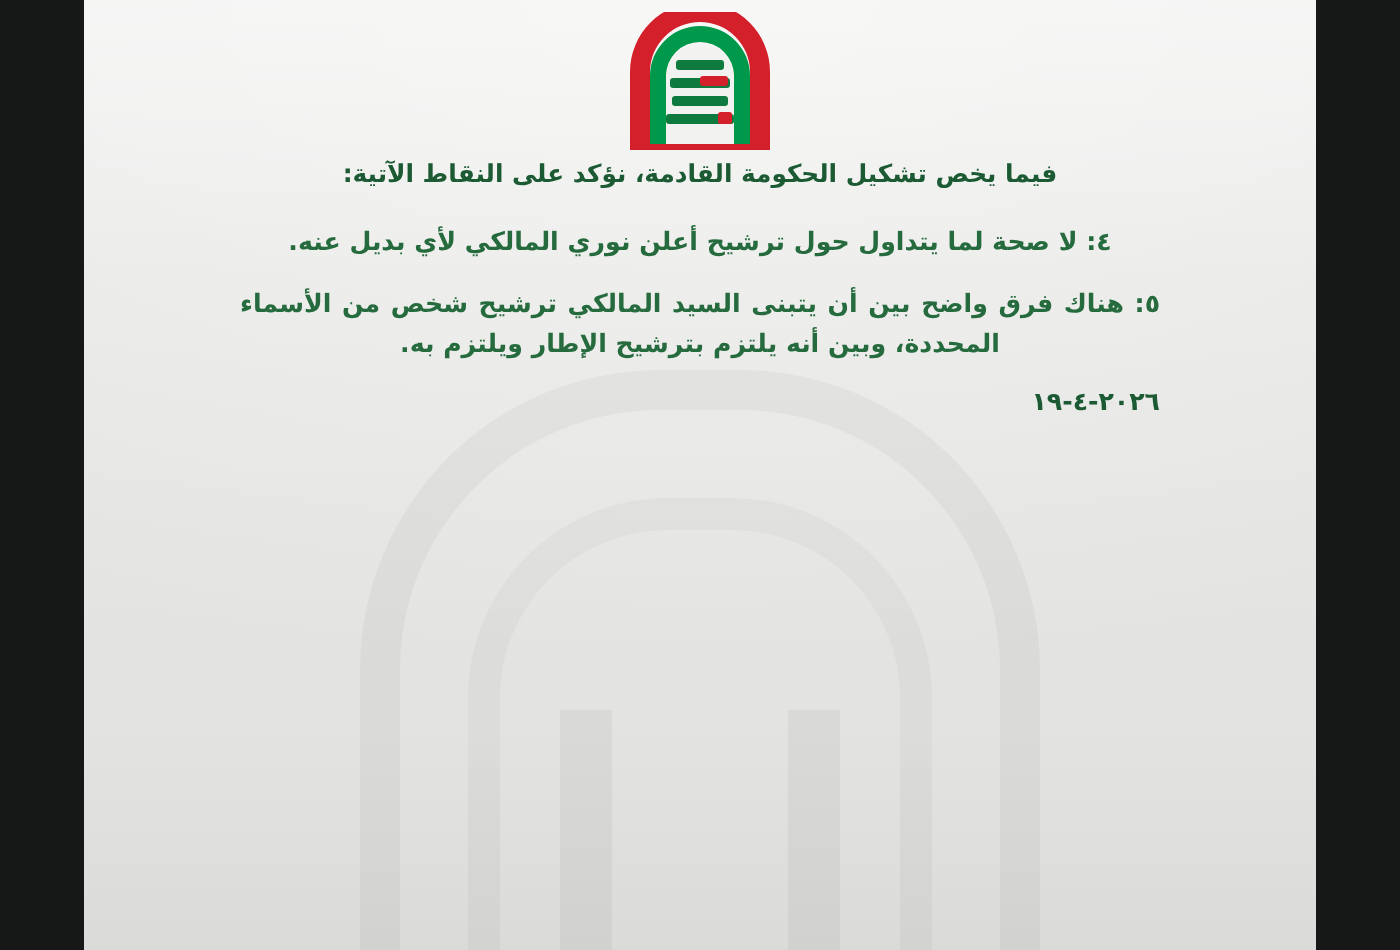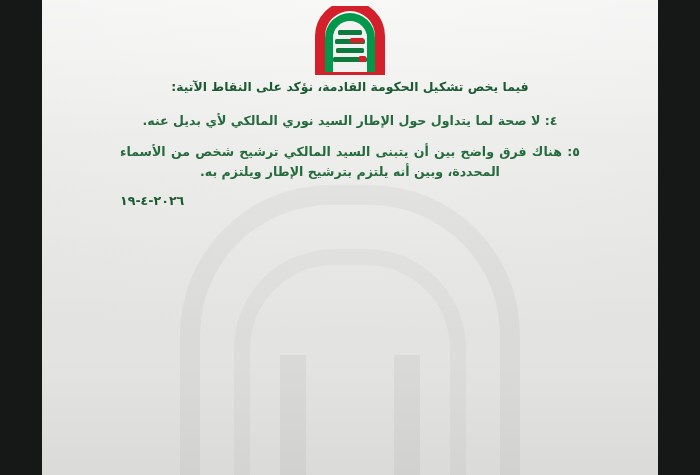--- a/index.html
+++ b/index.html
@@ -126,21 +126,21 @@
     font-weight: bold;
     color: #266b3d;
     line-height: 1.62;
     margin: 0 0 11px 0;
     text-align: justify;
     text-align-last: center;
   }
   .point:last-of-type { margin-bottom: 10px; }
   .date {
     margin-top: 8px;
-    text-align: left;
+    text-align: right;
     font-size: 12.6px;
     font-weight: bold;
     color: #1b5a33;
     letter-spacing: 0.5px;
   }
 </style>
 </head>
 <body>
 
 <div id="stage">
@@ -178,21 +178,21 @@
       </svg>
     </div>
 
     <div id="content">
 
       <p class="headline">فيما يخص تشكيل الحكومة القادمة، نؤكد على النقاط الآتية:</p>
 
 
 
 
-      <p class="point">٤: لا صحة لما يتداول حول الإطار السيد نوري المالكي لأي بديل عنه.</p>
+      <p class="point">٤: لا صحة لما يتداول حول ترشيح أعلن نوري المالكي لأي بديل عنه.</p>
 
       <p class="point">٥: هناك فرق واضح بين أن يتبنى السيد المالكي ترشيح شخص من الأسماء المحددة، وبين أنه يلتزم بترشيح الإطار ويلتزم به.</p>
 
       <div class="date">٢٠٢٦-٤-١٩</div>
 
     </div>
   </div>
 </div>
 
 </body></html>

